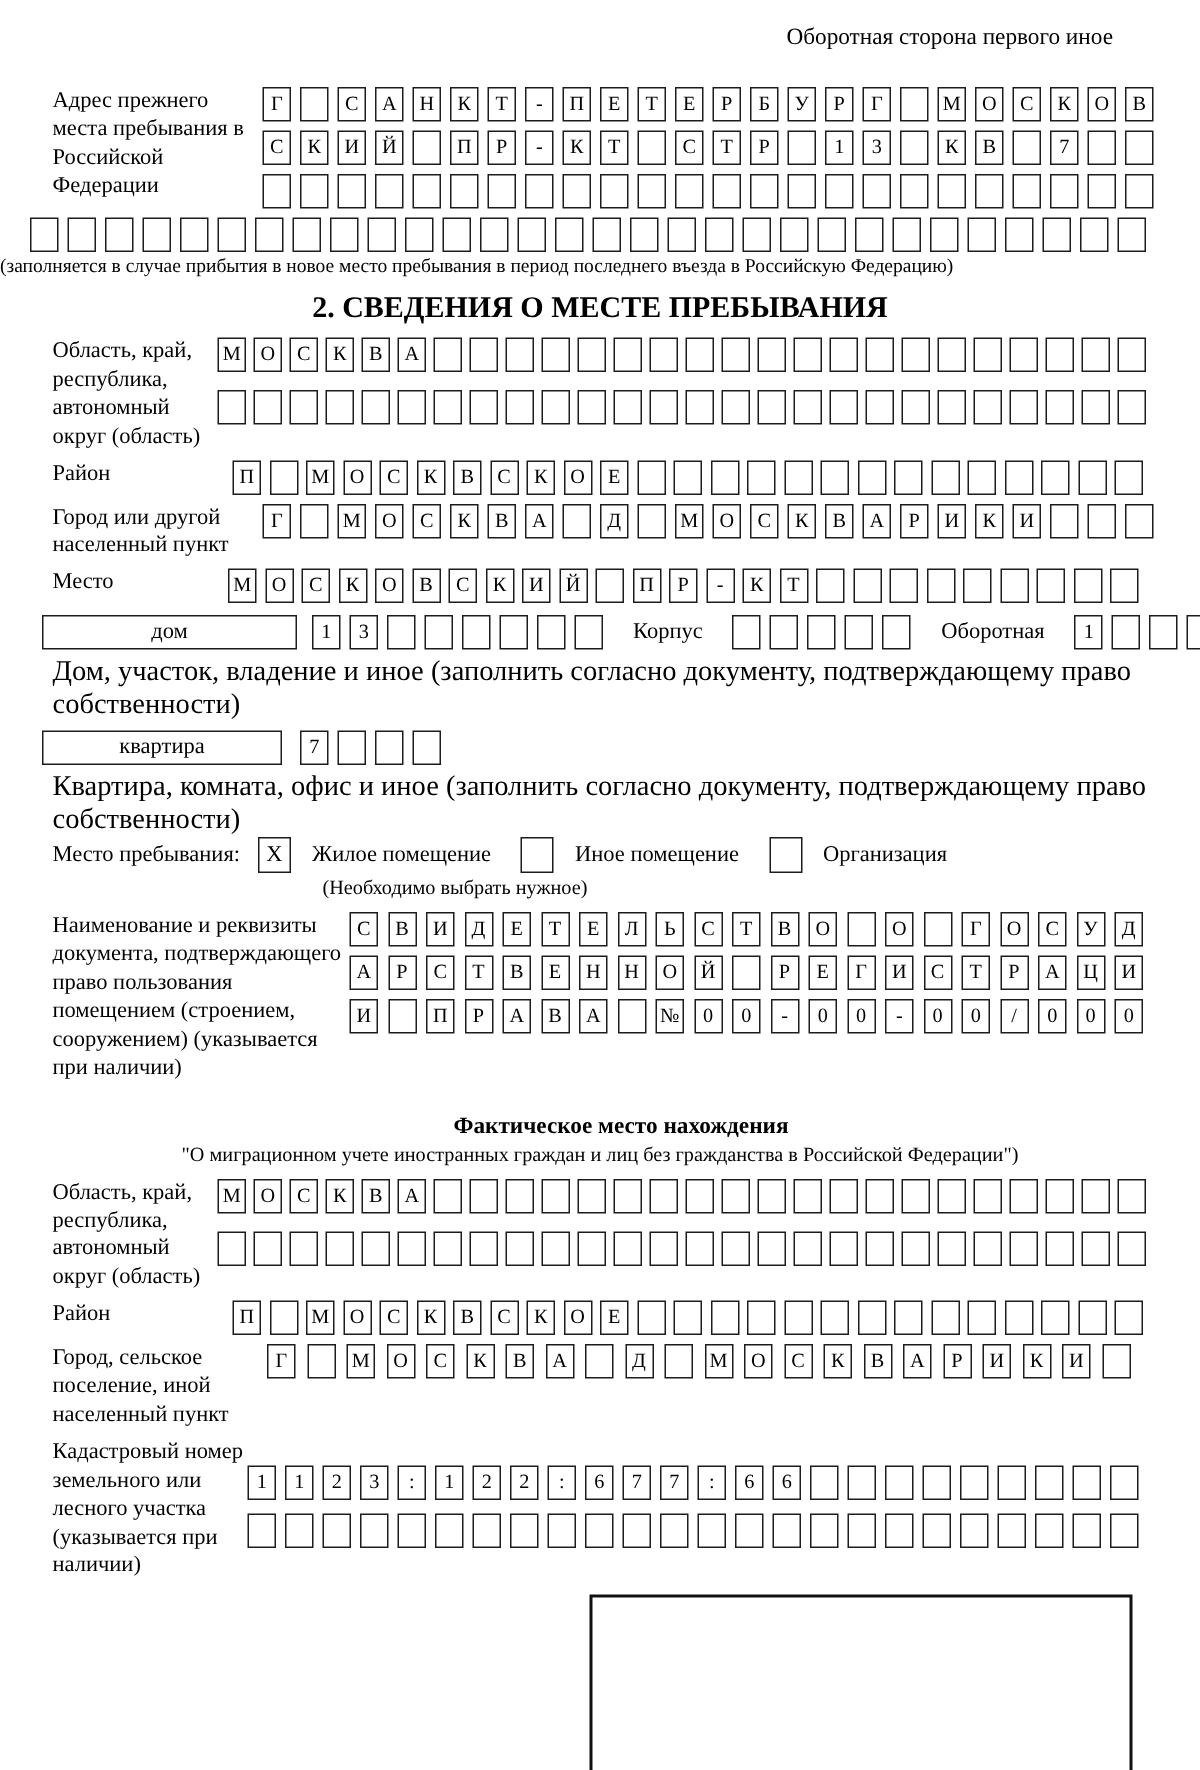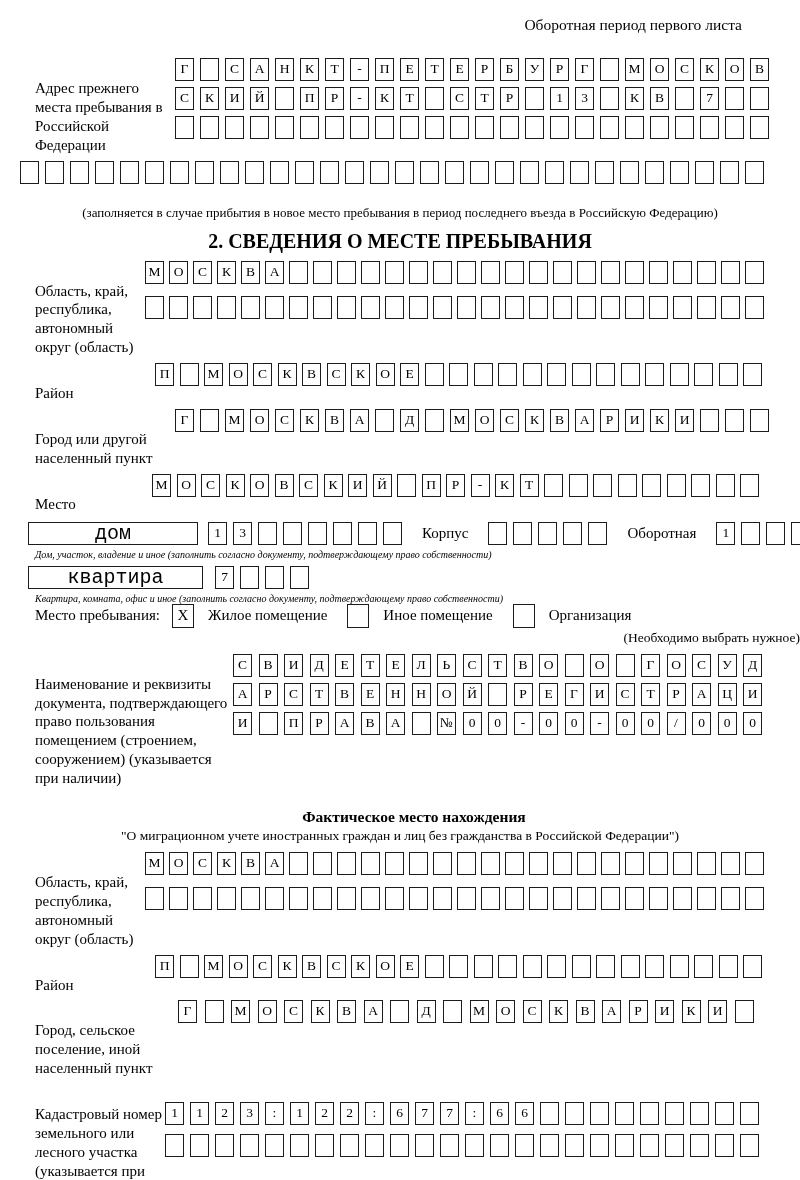--- a/index.html
+++ b/index.html
@@ -7,21 +7,21 @@
     position:relative;
     width:800px;height:1180px;
     background:#fff;color:#000;
     font-family:"Liberation Serif","DejaVu Serif",serif;
     font-size:15px;
     overflow:hidden;
     box-sizing:border-box;
   }
   .topright{padding:16px 58px 0 0;text-align:right;font-size:15.5px;}
   .field{display:flex;padding-left:35px;align-items:flex-start;}
-  .flabel{flex:none;line-height:1.26;margin-top:21px;}
+  .flabel{flex:none;line-height:1.26;}
   .w140{width:140px;}
   .w110{width:110px;}
   .w120{width:120px;}
   .w117{width:117px;}
   .w143{width:143px;}
   .w130{width:130px;}
   .w198{width:198px;}
   .cellrows{display:flex;flex-direction:column;gap:6px;}
   .vg12{gap:12px;}
   .vg9{gap:9px;}
@@ -35,53 +35,52 @@
     flex:none;box-sizing:border-box;
     width:19px;height:23px;
     border:1.6px solid #1c1c1c;
     text-align:center;font-size:13.5px;line-height:20px;
     background:#fff;
   }
   .widebox{
     flex:none;box-sizing:border-box;height:23px;
     border:1.6px solid #1c1c1c;
     display:flex;align-items:center;justify-content:center;
-    font-size:20px;
-    font-family:Liberation Mono, monospace;
+    font-size:15px;
   }
-  .note{font-size:13px;text-align:center;margin-top:21px;}
-  .note-left{font-size:10px;padding-left:35px;margin-top:4px;font-style:italic;}
+  .note{font-size:13px;text-align:left;margin-top:1px;}
+  .note-left{font-size:19px;padding-left:35px;margin-top:4px;}
   .h-sec{font-weight:bold;text-align:center;font-size:20px;margin-top:9px;}
   .h-sub{font-weight:bold;text-align:center;font-size:15.5px;margin-top:20px;margin-left:28px;}
   .inline-lbl{margin:0 20px;line-height:23px;}
   .chk{
     flex:none;box-sizing:border-box;width:22px;height:24px;
     border:1.6px solid #1c1c1c;
     display:flex;align-items:center;justify-content:center;
     font-size:15px;background:#fff;
   }
   .placerow{display:flex;align-items:center;padding-left:35px;gap:10px;}
   .opt{display:flex;align-items:center;gap:14px;margin-left:10px;}
-  .choose-note{font-size:13.5px;margin-left:215px;margin-top:2px;text-align:right;}
+  .choose-note{font-size:13.5px;margin-left:215px;margin-top:2px;}
   .stampbox{
     box-sizing:border-box;margin-left:393px;margin-top:10px;
     width:362px;height:172px;border:2px solid #111;background:#fff;
   }
   .mt24{margin-top:24px;}
   .mt8{margin-top:8px;}
   .mt6{margin-top:6px;}
   .overflowrow{padding-left:20px;margin-top:6px;}
   .fnote{font-size:13.5px;text-align:center;margin-top:6px;}
 </style>
 </head>
 <body>
 
 <div class="page">
 
-  <div class="topright">Оборотная период первого листа</div>
+  <div class="topright">Оборотная сторона первого иное</div>
 
   <div class="field mt24">
     <div class="flabel w140">Адрес прежнего места пребывания в Российской Федерации</div>
     <div class="cellrows">
       <div class="cells g6">
           <span class="cell">Г</span>
           <span class="cell"></span>
           <span class="cell">С</span>
           <span class="cell">А</span>
           <span class="cell">Н</span>
@@ -374,21 +373,21 @@
     <div class="cells g6">
         <span class="cell">1</span>
         <span class="cell"></span>
         <span class="cell"></span>
         <span class="cell"></span>
       </div>
   </div>
   <div class="note-left">Дом, участок, владение и иное (заполнить согласно документу, подтверждающему право собственности)</div>
 
   <div class="field mt6" style="padding-left:28px;">
-    <div class="widebox" style="width:175px;">квартира</div>
+    <div class="widebox" style="width:160px;">квартира</div>
     <div style="width:12px;flex:none;"></div>
     <div class="cells g6">
         <span class="cell">7</span>
         <span class="cell"></span>
         <span class="cell"></span>
         <span class="cell"></span>
       </div>
   </div>
   <div class="note-left">Квартира, комната, офис и иное (заполнить согласно документу, подтверждающему право собственности)</div>
 

